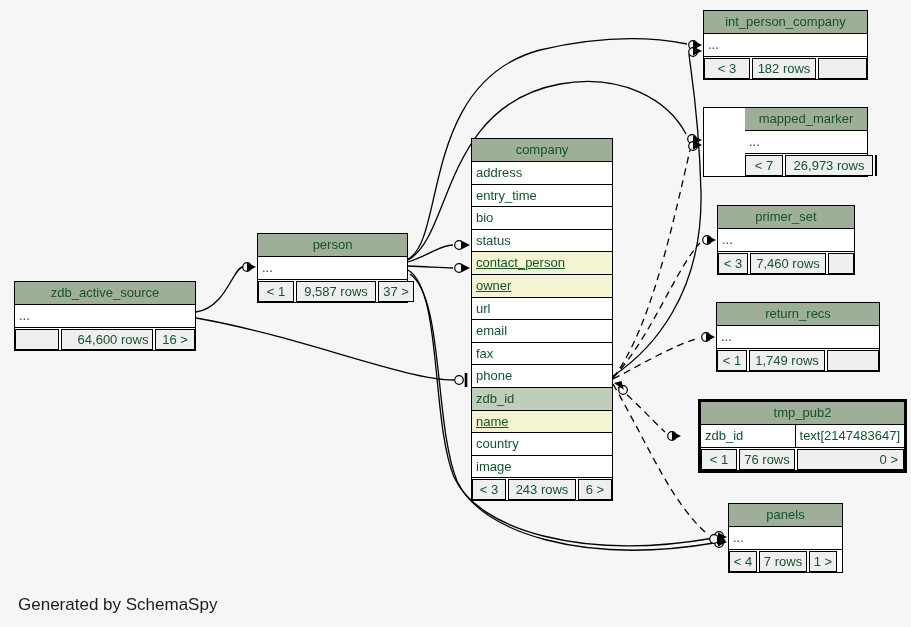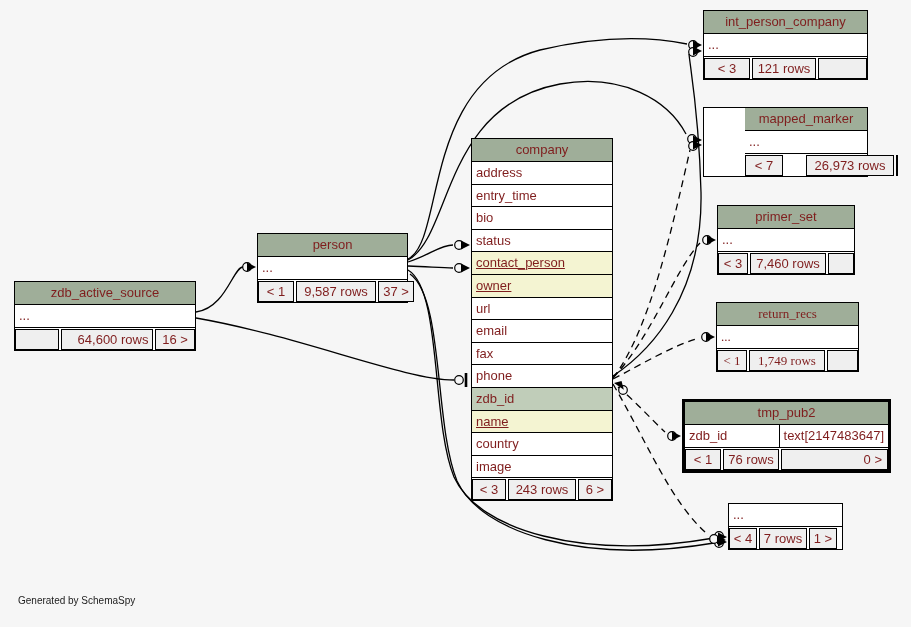--- a/index.html
+++ b/index.html
@@ -11,23 +11,23 @@
     overflow:hidden;
   }
   #edges{position:absolute;left:0;top:0;z-index:0;}
   .tbl{
     position:absolute;
     z-index:1;
     background:#ffffff;
     border:1px solid #000;
     box-sizing:border-box;
     font-size:13px;
-    color:#7f1d1d;
-  }
-  .tbl--emph{border-width:3px;}
+    color:#14532d;
+  }
+  .tbl--emph{border-width:3px;margin-left:16px;}
   .tbl-header{
     background:#9fae99;
     border-bottom:1px solid #000;
     text-align:center;
     height:22px;line-height:22px;
     white-space:nowrap;
     overflow:hidden;
   }
   .tbl-row{
     border-bottom:1px solid #000;
@@ -61,21 +61,21 @@
     text-align:center;
     white-space:nowrap;
     overflow:hidden;
     flex:0 0 auto;
   }
   .fcell--grow{flex:1 1 auto;}
   .fcell--right{text-align:right;padding-right:5px;}
   #footer-note{
     position:absolute;
     left:18px;top:595px;
-    font-size:10px;
+    font-size:17px;
     color:#1c1c1c;
     z-index:1;
   }
 </style>
 </head>
 <body>
 
 <div id="canvas">
   <svg id="edges" width="911" height="627" viewBox="0 0 911 627">
       <path d="M196,312 C226,308 233,267 243,267" fill="none" stroke="#000000" stroke-width="1.3"></path>
@@ -196,47 +196,47 @@
           <span class="fcell" style="flex-basis: 34px;">6 &gt;</span>
         </div>
       </div>
       <div class="tbl tbl--int_person_company" style="left: 703px; top: 10px; width: 165px;">
         <div class="tbl-header">int_person_company</div>
         <div class="tbl-row">
           <span>...</span>
         </div>
         <div class="tbl-footer">
           <span class="fcell" style="flex-basis: 46px;">&lt; 3</span>
-          <span class="fcell" style="flex-basis: 64px;">121 rows</span>
+          <span class="fcell" style="flex-basis: 64px;">182 rows</span>
           <span class="fcell fcell--grow"></span>
         </div>
       </div>
       <div class="tbl tbl--mapped_marker" style="left: 703px; top: 107px; width: 165px; padding-left: 41px;">
         <div class="tbl-header">mapped_marker</div>
         <div class="tbl-row">
           <span>...</span>
         </div>
         <div class="tbl-footer">
           <span class="fcell" style="flex-basis: 38px;">&lt; 7</span>
-          <span class="fcell" style="flex-basis: 88px; margin-left: 21px;">26,973 rows</span>
+          <span class="fcell" style="flex-basis: 88px;">26,973 rows</span>
           <span class="fcell fcell--grow"></span>
         </div>
       </div>
       <div class="tbl tbl--primer_set" style="left: 717px; top: 205px; width: 138px;">
         <div class="tbl-header">primer_set</div>
         <div class="tbl-row">
           <span>...</span>
         </div>
         <div class="tbl-footer">
           <span class="fcell" style="flex-basis: 30px;">&lt; 3</span>
           <span class="fcell" style="flex-basis: 76px;">7,460 rows</span>
           <span class="fcell fcell--grow"></span>
         </div>
       </div>
-      <div class="tbl tbl--return_recs" style="left: 716px; top: 302px; width: 143px; font-family: Liberation Serif, serif;">
+      <div class="tbl tbl--return_recs" style="left: 716px; top: 302px; width: 164px;">
         <div class="tbl-header">return_recs</div>
         <div class="tbl-row">
           <span>...</span>
         </div>
         <div class="tbl-footer">
           <span class="fcell" style="flex-basis: 30px;">&lt; 1</span>
           <span class="fcell" style="flex-basis: 76px;">1,749 rows</span>
           <span class="fcell fcell--grow"></span>
         </div>
       </div>
@@ -246,20 +246,21 @@
           <span>zdb_id</span>
           <span class="cell-type">text[2147483647]</span>
         </div>
         <div class="tbl-footer">
           <span class="fcell" style="flex-basis: 36px;">&lt; 1</span>
           <span class="fcell" style="flex-basis: 56px;">76 rows</span>
           <span class="fcell fcell--grow fcell--right">0 &gt;</span>
         </div>
       </div>
       <div class="tbl tbl--panels" style="left: 728px; top: 503px; width: 115px;">
+        <div class="tbl-header">panels</div>
         <div class="tbl-row">
           <span>...</span>
         </div>
         <div class="tbl-footer">
           <span class="fcell" style="flex-basis: 28px;">&lt; 4</span>
           <span class="fcell" style="flex-basis: 48px;">7 rows</span>
           <span class="fcell" style="flex-basis: 28px;">1 &gt;</span>
         </div>
       </div>
     </div>

